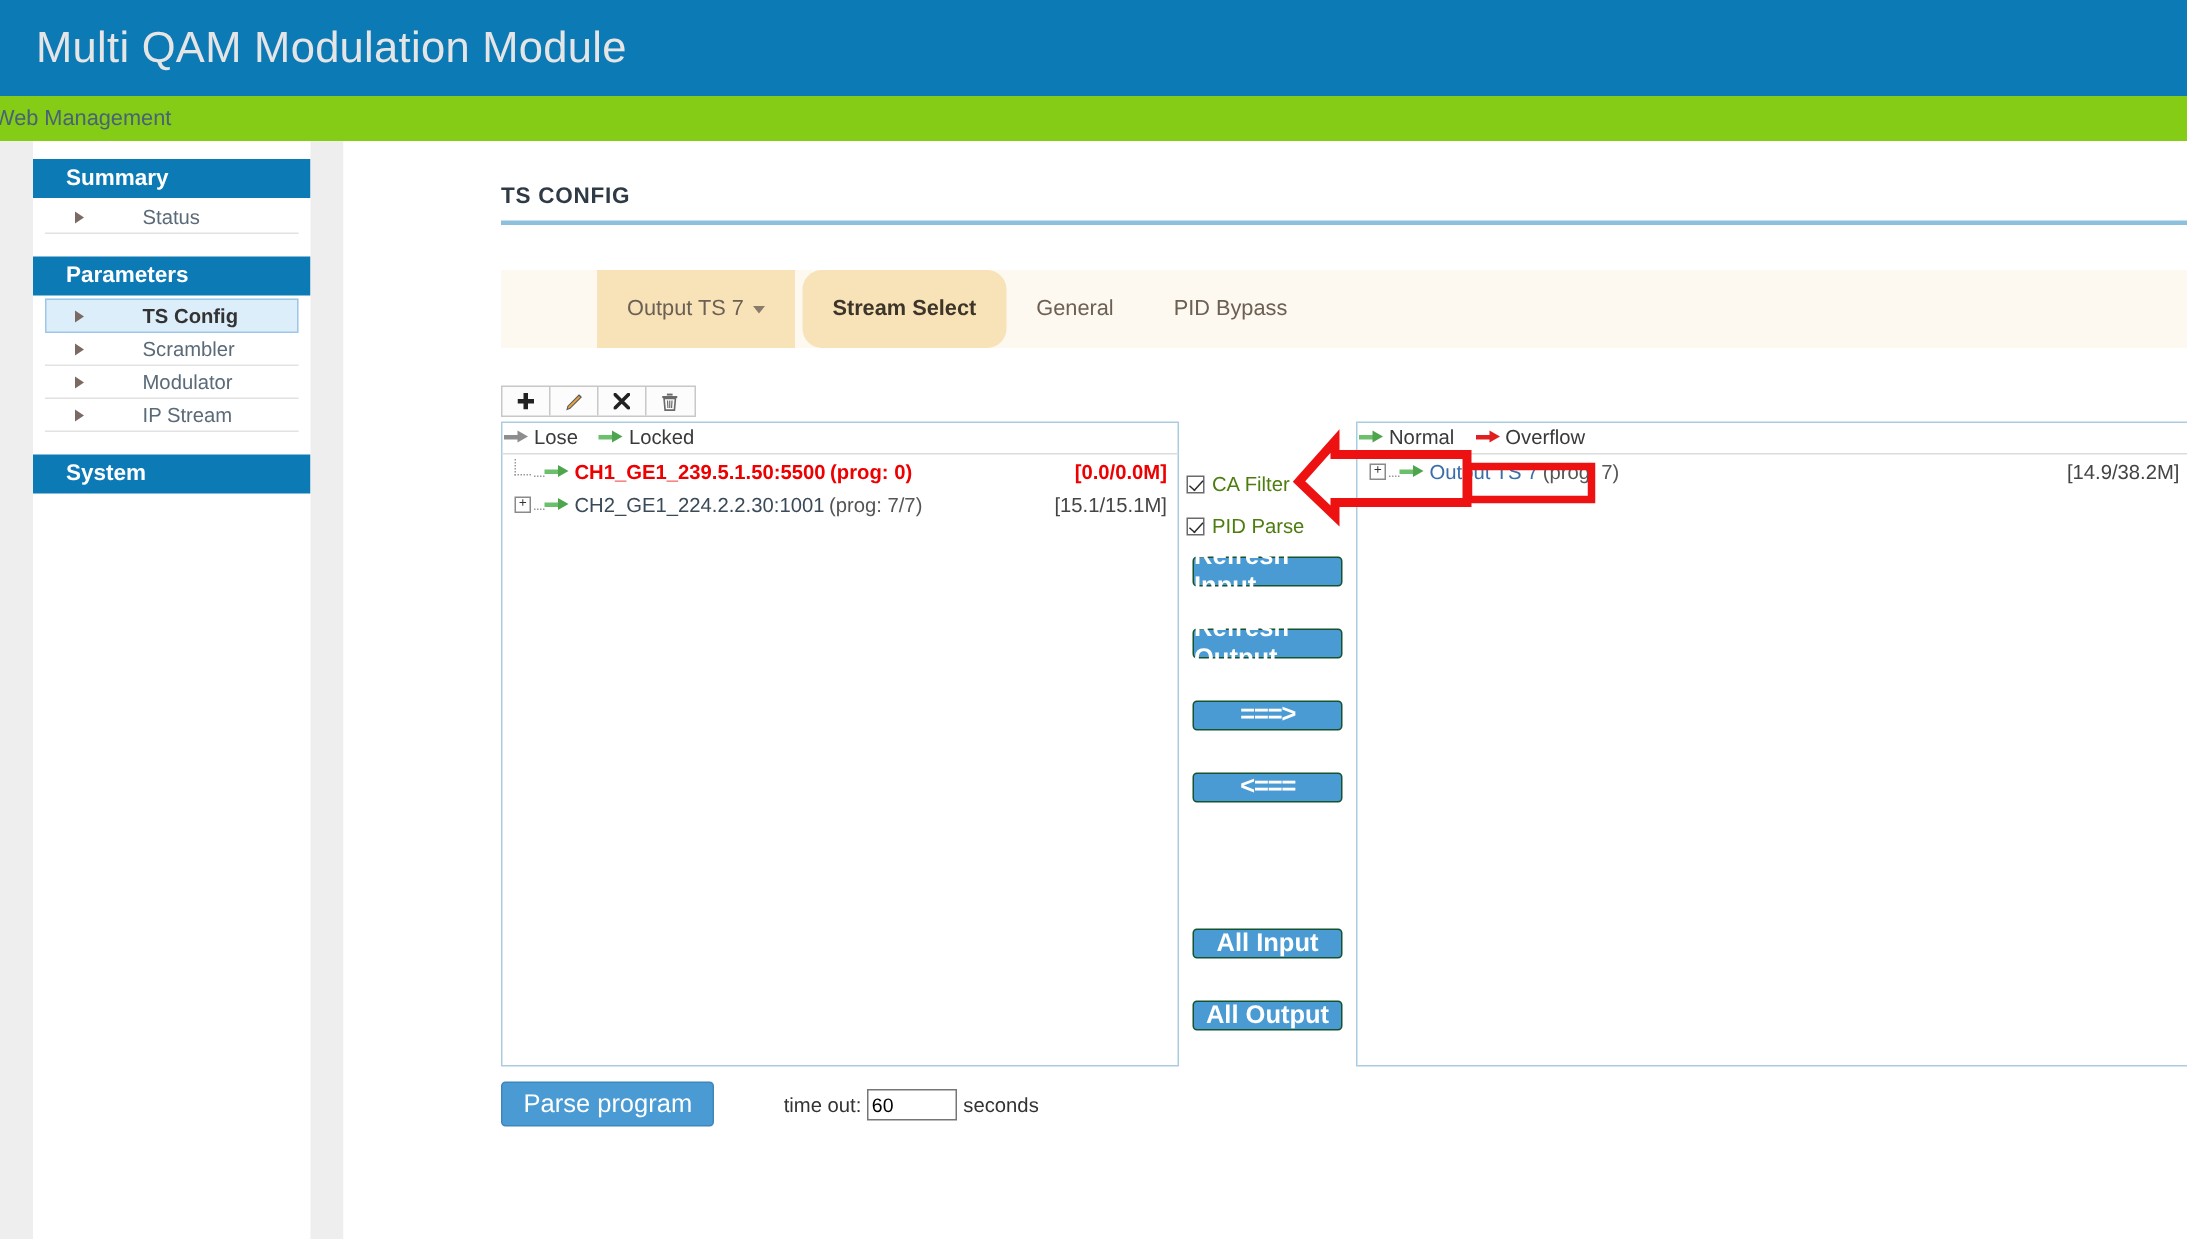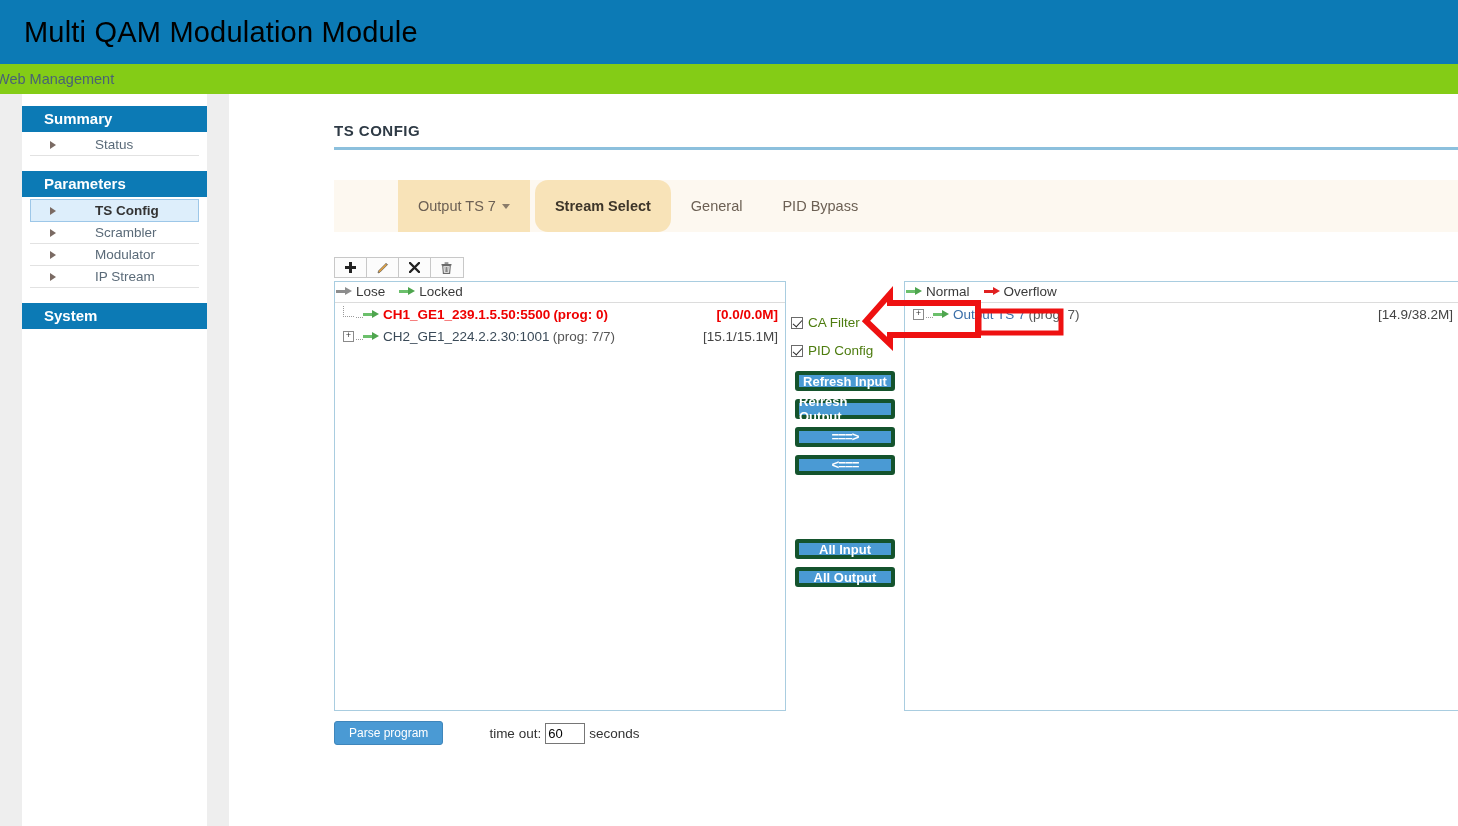--- a/index.html
+++ b/index.html
@@ -14,21 +14,21 @@
 
   
   #app-header {
     height: 64px;
     background: #0c7ab5;
     display: flex;
     align-items: center;
     padding-left: 24px;
   }
   #app-title {
-    color: #000000;
+    color: #e5e5e5;
     font-size: 29px;
     letter-spacing: 0.2px;
   }
   #subheader-bar {
     height: 30px;
     background: #84cc16;
     display: flex;
     align-items: center;
     padding-left: 0px;
   }
@@ -286,58 +286,58 @@
     left: 3px; top: 0px;
     width: 4px; height: 8px;
     border: solid #2b2b2b;
     border-width: 0 1.6px 1.6px 0;
     transform: rotate(42deg);
   }
   .blue-btn {
     width: 100px;
     height: 20px;
     background: #4a9ad4;
-    border: 4px solid #14532d;
+    border: 1px solid #14532d;
     border-radius: 3px;
     color: #ffffff;
-    font-size: 13px;
+    font-size: 17px;
     font-weight: bold;
     display: flex; align-items: center; justify-content: center;
-    margin-bottom: 8px;
+    margin-bottom: 28px;
     cursor: pointer;
     font-family: "Liberation Sans", sans-serif;
   }
   .blue-btn.arrowbtn { font-family: "Liberation Mono", monospace; letter-spacing: -1px; }
   .mid-gap { height: 56px; }
 
   
   #right-col { flex: 1 1 auto; margin-left: 5px; }
 
   
   #bottom-row {
     display: flex;
     align-items: center;
     margin-top: 10px;
   }
   #parse-btn {
     background: #4a9ad4;
     border: 1px solid #3f86bb;
     border-radius: 3px;
     color: #ffffff;
-    font-size: 12px;
+    font-size: 17px;
     padding: 4px 14px;
     cursor: pointer;
   }
   #timeout-label {
     margin-left: 46px;
     font-size: 13.5px;
     color: #333333;
   }
   #timeout-input {
-    width: 40px;
+    width: 60px;
     height: 21px;
     border: 1px solid #767676;
     font-size: 13px;
     padding: 0 2px;
     margin-left: 4px;
     font-family: "Liberation Sans", sans-serif;
     color: #000000;
   }
   #seconds-label { font-size: 13.5px; color: #333333; margin-left: 4px; }
 
@@ -463,21 +463,21 @@
             <div class="legend-item">
               <span class="arrow green"></span>
               <span>Locked</span>
             </div>
           </div>
 
           <div class="tree-row">
             <span class="dotline"></span>
             <span class="dots"></span>
             <span class="arrow green"></span>
-            <span class="row-label alarm">CH1_GE1_239.1.5.50:5500</span>
+            <span class="row-label alarm">CH1_GE1_239.5.1.50:5500</span>
             <span class="row-sub alarm">(prog: 0)</span>
             <span class="row-rate alarm">[0.0/0.0M]</span>
           </div>
 
           <div class="tree-row">
             <span class="expander">+</span>
             <span class="dots"></span>
             <span class="arrow green"></span>
             <span class="row-label normal">CH2_GE1_224.2.2.30:1001</span>
             <span class="row-sub">(prog: 7/7)</span>
@@ -493,21 +493,21 @@
         </div>
       </div>
 
       <div id="mid-col">
         <div class="chk-row">
           <span class="chkbox checked"></span>
           <span>CA Filter</span>
         </div>
         <div class="chk-row">
           <span class="chkbox checked"></span>
-          <span>PID Config</span>
+          <span>PID Parse</span>
         </div>
 
         <div class="blue-btn">Refresh Input</div>
         <div class="blue-btn">Refresh Output</div>
         <div class="blue-btn arrowbtn">===&gt;</div>
         <div class="blue-btn arrowbtn">&lt;===</div>
 
         <div class="mid-gap"></div>
 
         <div class="blue-btn">All Input</div>

